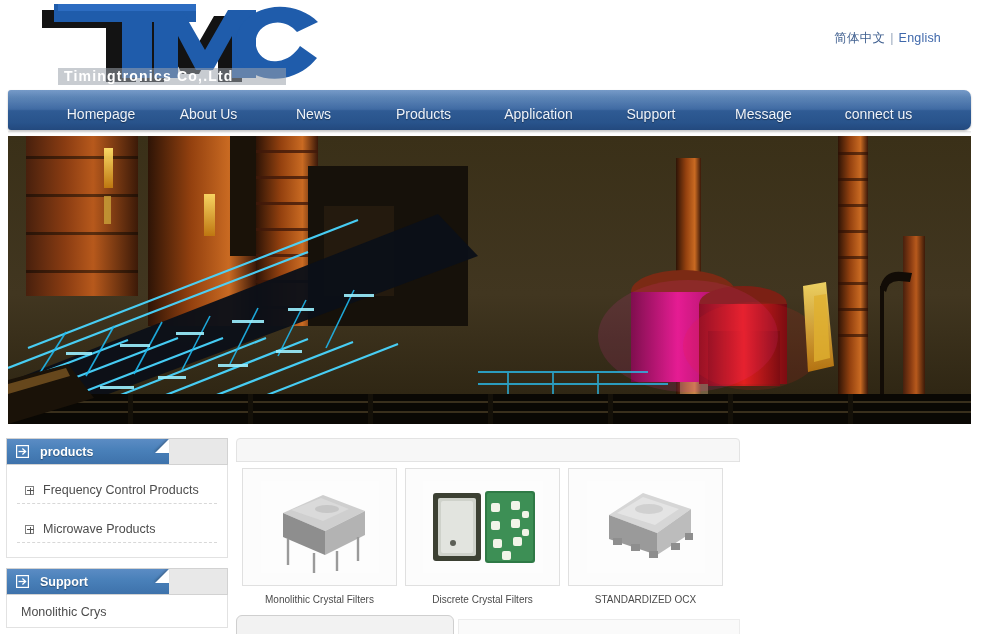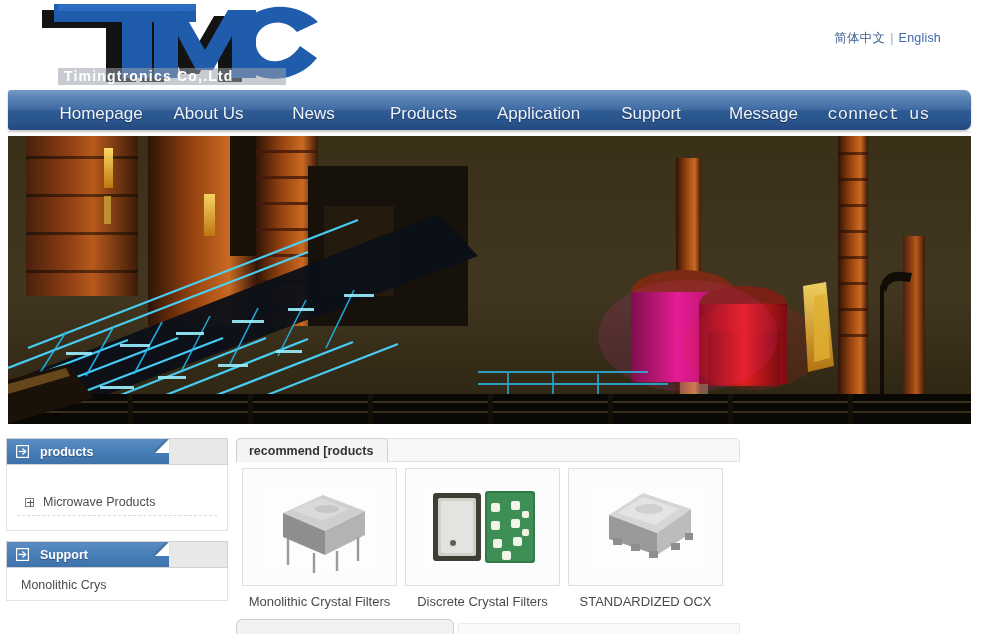--- a/index.html
+++ b/index.html
@@ -67,33 +67,33 @@
     display: flex;
     align-items: center;
     z-index: 2;
   }
   .nav li { height: 40px; }
   .nav a {
     display: flex; align-items: center; justify-content: center;
     height: 48px;
     padding: 4px 18px;
     color: #eef3fa;
-    font-size: 17px;
+    font-size: 14px;
     text-decoration: none;
     text-shadow: 0 1px 1px rgba(0,0,0,.4);
     white-space: nowrap;
   }
   .nav li:nth-child(1) a { width: 110px; }
   .nav li:nth-child(2) a { width: 105px; }
   .nav li:nth-child(3) a { width: 105px; }
   .nav li:nth-child(4) a { width: 115px; }
   .nav li:nth-child(5) a { width: 115px; }
   .nav li:nth-child(6) a { width: 110px; }
   .nav li:nth-child(7) a { width: 115px; }
-  .nav li:nth-child(8) a { width: 115px; font-family: Liberation Mono, monospace; }
+  .nav li:nth-child(8) a { width: 115px; }
 
   .navshadow {
     position: absolute; left: 8px; top: 131px;
     width: 963px; height: 3px;
     background: linear-gradient(to bottom, rgba(0,0,0,.10), rgba(0,0,0,0));
   }
 
   
   .hero {
     position: absolute; left: 8px; top: 136px;
@@ -232,21 +232,21 @@
     width: 155px; height: 118px;
     border: 1px solid #e0e0e0;
     background: #fcfcfc;
     display: flex; align-items: center; justify-content: center;
     overflow: hidden;
   }
   .pthumb svg { display: block; }
   .pcap {
     margin-top: 8px;
     text-align: center;
-    font-size: 13px;
+    font-size: 10px;
     color: #4a4a4a;
     white-space: nowrap;
     overflow: hidden;
   }
   .tab-lower {
     margin-top: 10px;
     position: relative;
     height: 24px;
   }
   .tab-lower .tab2 {
@@ -511,20 +511,24 @@
         <svg class="hicon" viewBox="0 0 13 13">
           <rect x="0.6" y="0.6" width="11.8" height="11.8" fill="none" stroke="#ffffff" stroke-width="1.2"></rect>
           <line x1="2.5" y1="6.5" x2="9.2" y2="6.5" stroke="#ffffff" stroke-width="1.3"></line>
           <polyline points="6.4,3.6 9.6,6.5 6.4,9.4" fill="none" stroke="#ffffff" stroke-width="1.3"></polyline>
         </svg>
         <span class="htitle">products</span>
       </div>
       <div class="panel-body">
         <div class="prod-list">
           <div class="prod-gap"></div>
+          <div class="prod-item">
+            <span class="plus"></span>
+            <span>Frequency Control Products</span>
+          </div>
           <div class="prod-gap"></div>
           <div class="prod-gap"></div>
           <div class="prod-item">
             <span class="plus"></span>
             <span>Microwave Products</span>
           </div>
           <div class="prod-gap"></div>
         </div>
       </div>
     </div>
@@ -547,23 +551,20 @@
             <span>Monolithic Crys</span>
           </div>
         </div>
       </div>
     </div>
   </div>
 
   <div class="col-center">
     <div class="tabs">
       <div class="tabs-strip"></div>
-      <div class="tab">
-        <span>recommend [roducts</span>
-      </div>
     </div>
 
     <div class="prodrow">
 
       <div class="pcard">
         <div class="pthumb">
           <svg width="118" height="92" viewBox="0 0 118 92">
             <rect width="118" height="92" fill="#fdfdfd"></rect>
             <g>
               <path d="M22 32 L62 14 L104 30 L64 50 Z" fill="#cfcfcf"></path>

